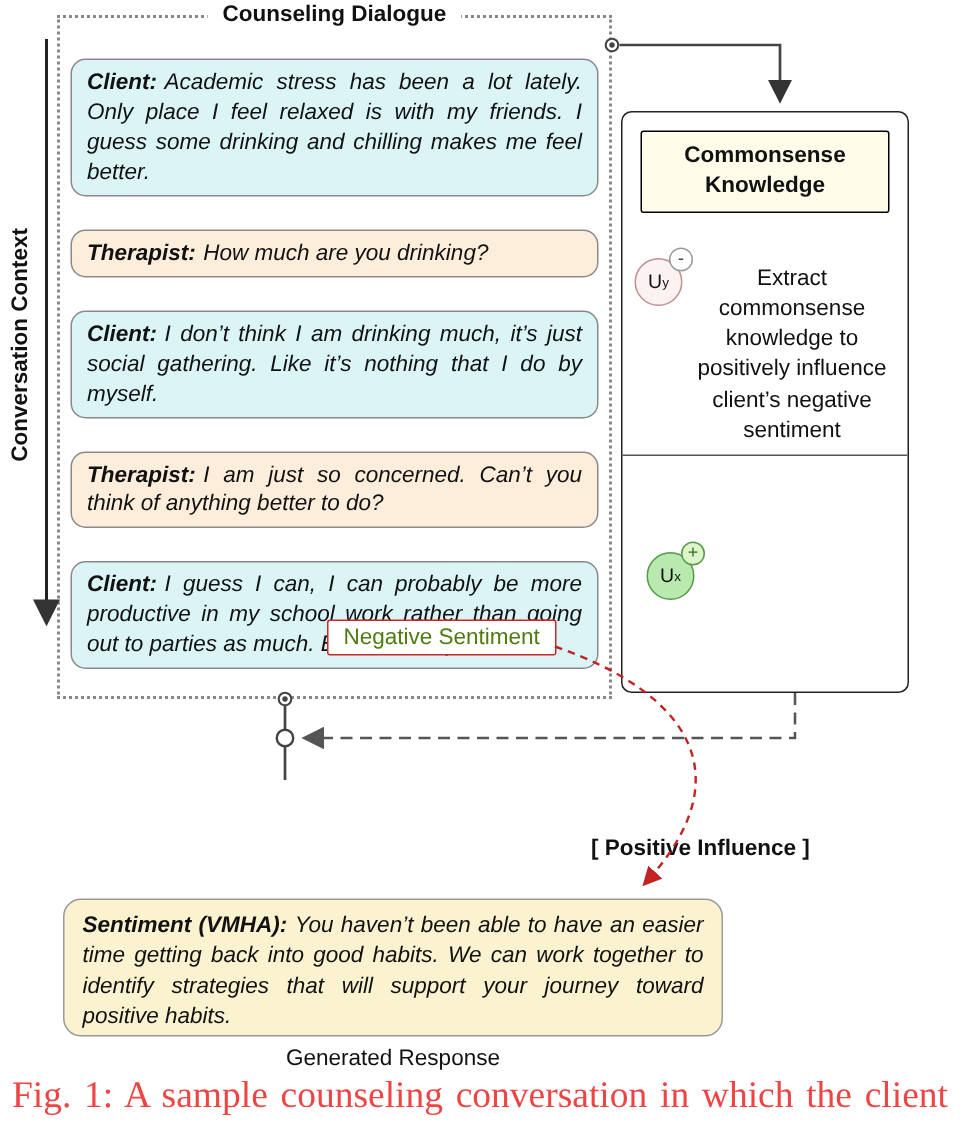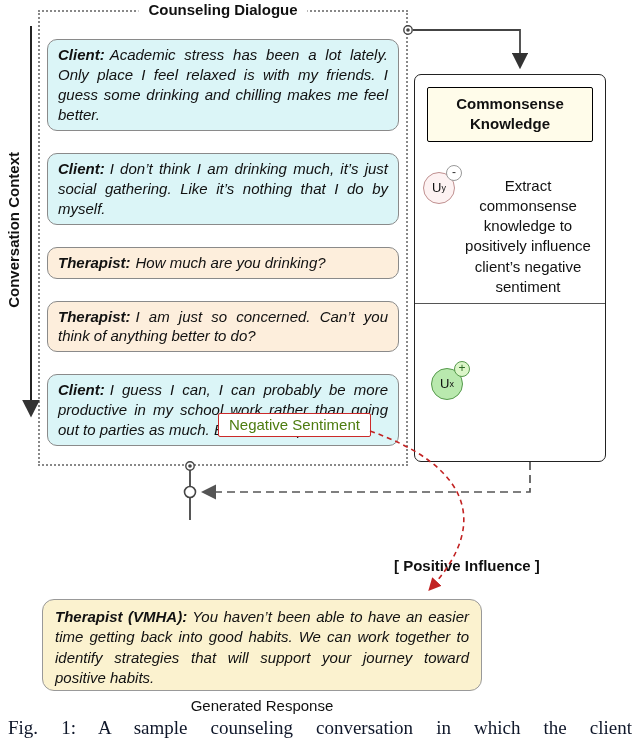--- a/index.html
+++ b/index.html
@@ -221,22 +221,22 @@
     text-align: center;
     font-weight: normal;
     font-size: 15px;
   }
 
   .caption {
     position: absolute;
     left: 8px; top: 717px;
     width: 624px;
     font-family: "Liberation Serif", serif;
-    font-size: 19px;
-    color: #0f172a;
+    font-size: 25px;
+    color: #ef4444;
     text-align: justify;
     text-align-last: justify;
   }
 
   
   .overlay {
     position: absolute;
     left: 0; top: 0;
     width: 640px; height: 748px;
     pointer-events: none;
@@ -252,25 +252,25 @@
     <span>Conversation Context</span>
   </div>
 
   <div class="dialogue-box">
     <div class="dialogue-title">Counseling Dialogue</div>
 
     <div class="bubbles">
       <div class="bubble client">
         <b class="speaker">Client:</b><span>Academic stress has been a lot lately. Only place I feel relaxed is with my friends. I guess some drinking and chilling makes me feel better.</span>
       </div>
+      <div class="bubble therapist">
+        <b class="speaker">Therapist:</b><span>How much are you drinking?</span>
+      </div>
       <div class="bubble client">
         <b class="speaker">Client:</b><span>I don’t think I am drinking much, it’s just social gathering. Like it’s nothing that I do by myself.</span>
-      </div>
-      <div class="bubble therapist">
-        <b class="speaker">Therapist:</b><span>How much are you drinking?</span>
       </div>
       <div class="bubble therapist">
         <b class="speaker">Therapist:</b><span>I am just so concerned. Can’t you think of anything better to do?</span>
       </div>
       <div class="bubble client">
         <b class="speaker">Client:</b><span>I guess I can, I can probably be more productive in my school work rather than going out to parties as much. But I feel helpless.</span>
       </div>
     </div>
   </div>
 
@@ -296,21 +296,21 @@
           <sub>x</sub>
         <span class="badge pos">+</span>
       </span>
     </div>
   </div>
 
 
   <div class="pos-label">[ Positive Influence ]</div>
 
   <div class="response">
-    <b class="speaker">Therapist (VMHA):</b><span>You haven’t been able to have an easier time getting back into good habits. We can work together to identify strategies that will support your journey toward positive habits.</span>
+    <b class="speaker">Sentiment (VMHA):</b><span>You haven’t been able to have an easier time getting back into good habits. We can work together to identify strategies that will support your journey toward positive habits.</span>
   </div>
   <div class="gen-label">Generated Response</div>
 
   <div class="caption">Fig. 1: A sample counseling conversation in which the client</div>
 
   <svg class="overlay" width="640" height="748" viewBox="0 0 640 748">
     <defs>
       <marker id="arr-dark" viewBox="0 0 10 10" refX="8" refY="5" markerWidth="9" markerHeight="9" orient="auto-start-reverse">
         <path d="M0,0 L10,5 L0,10 z" fill="#333"></path>
       </marker>

